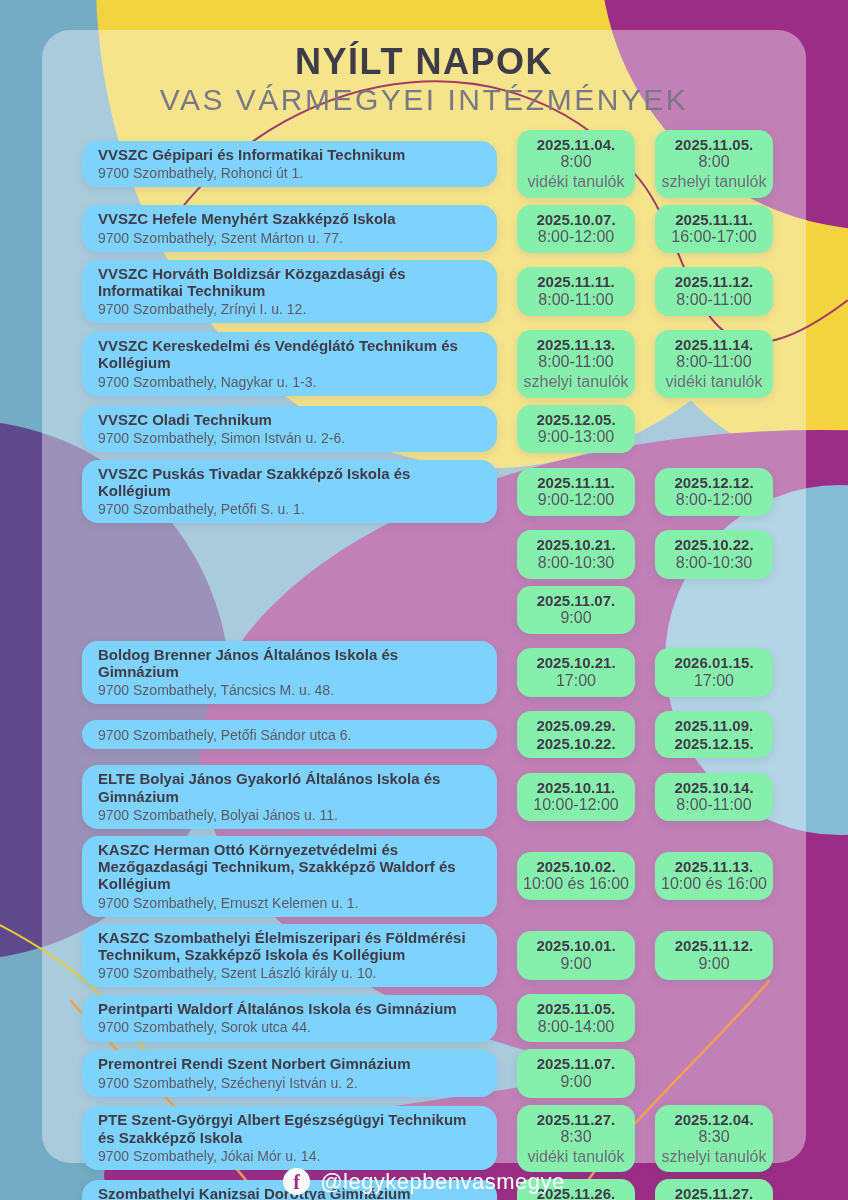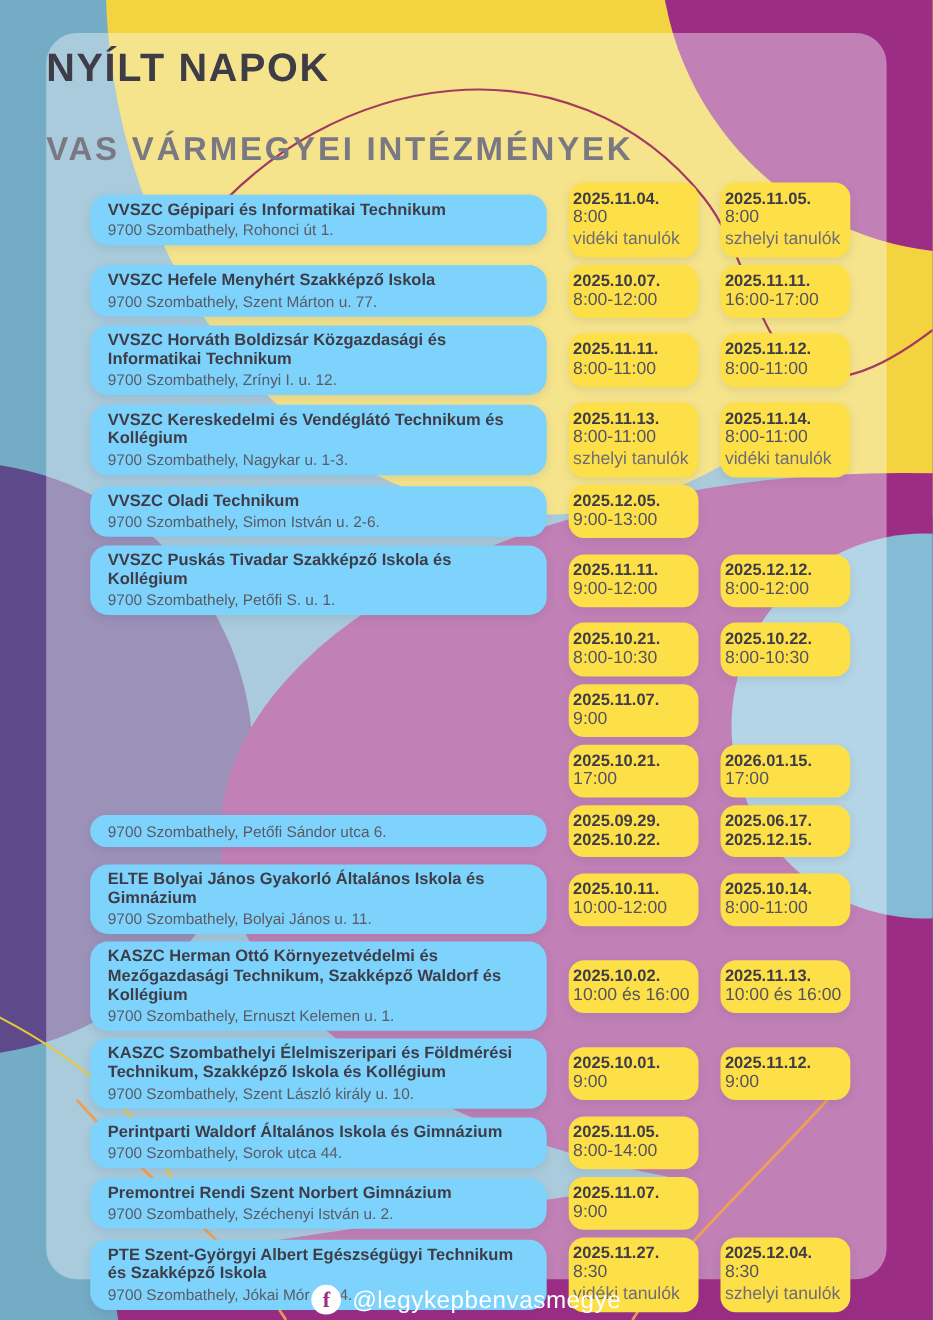--- a/index.html
+++ b/index.html
@@ -16,40 +16,39 @@
   .blob-magenta-mid{left:200px;top:430px;width:1240px;height:660px;border-radius:50%;background:#9C2D85;}
   .blob-blue-circle{left:665px;top:485px;width:350px;height:350px;border-radius:50%;background:#85BBD5;}
   .blob-magenta-bottom{left:100px;top:1150px;width:1100px;height:400px;background:#9C2D85;
     transform:rotate(-8.5deg);transform-origin:0 0;border-top-left-radius:30px;}
   .card-bg{
     position:absolute;left:42px;top:30px;width:764px;height:1133px;
     border-radius:28px;background:rgba(250,253,255,0.40);
   }
   .deco{position:absolute;left:0;top:0;pointer-events:none;}
   .content{position:absolute;left:42px;top:30px;width:764px;height:1133px;}
-  .header{text-align:left;padding-top:12px;}
+  .header{text-align:center;padding-top:12px;}
   .title{
     font-size:36px;line-height:40px;font-weight:800;letter-spacing:1.5px;
     color:#3E3C47;
   }
   .subtitle{
-    font-size:30px;line-height:36px;font-weight:700;letter-spacing:2.5px;
+    font-size:30px;line-height:36px;font-weight:400;letter-spacing:2.5px;
     color:#7A7883;
-    margin-top:36px;
   }
   .rows{display:flex;flex-direction:column;gap:7px;padding:12px 33px 0 40px;}
   .row{display:grid;grid-template-columns:1fr 118px 118px;column-gap:20px;align-items:center;}
   .school-box{
     grid-column:1;background:#7dd3fc;border-radius:16px;padding:5px 16px 6px;
     box-shadow:0 3px 8px rgba(60,70,110,0.12);
   }
   .school-name{font-size:15px;font-weight:700;color:#3E3C47;line-height:1.15;}
   .school-address{font-size:14px;color:#5B5A64;line-height:1.15;margin-top:2px;}
   .pill{
-    background:#fde047;border-radius:14px;padding:6px 4px;text-align:left;
+    background:#86efac;border-radius:14px;padding:6px 4px;text-align:center;
     box-shadow:0 3px 8px rgba(60,70,110,0.12);
   }
   .pill.c1{grid-column:2;}
   .pill.c2{grid-column:3;}
   .pill-date{font-size:15px;font-weight:700;color:#3E3C47;line-height:1.15;}
   .pill-time{font-size:16px;color:#55545E;line-height:1.18;}
   .pill-time.bold{font-size:15px;font-weight:700;color:#3E3C47;}
   .pill-note{font-size:16px;color:#6E6D77;line-height:1.15;margin-top:1px;}
   .footer{
     position:absolute;left:0;top:1163px;width:848px;height:37px;
@@ -195,20 +194,24 @@
   </div>
         </div>
         <div class="row">
   <div class="pill c1">
     <div class="pill-date">2025.11.07.</div>
     <div class="pill-time">9:00</div>
 
   </div>
         </div>
         <div class="row">
+    <div class="school-box">
+      <div class="school-name">Boldog Brenner János Általános Iskola és Gimnázium</div>
+      <div class="school-address">9700 Szombathely, Táncsics M. u. 48.</div>
+    </div>
   <div class="pill c1">
     <div class="pill-date">2025.10.21.</div>
     <div class="pill-time">17:00</div>
 
   </div>
           <div class="pill c2">
     <div class="pill-date">2026.01.15.</div>
     <div class="pill-time">17:00</div>
 
   </div>
@@ -216,21 +219,21 @@
         <div class="row">
     <div class="school-box">
       <div class="school-address">9700 Szombathely, Petőfi Sándor utca 6.</div>
     </div>
   <div class="pill c1">
     <div class="pill-date">2025.09.29.</div>
     <div class="pill-time bold">2025.10.22.</div>
 
   </div>
           <div class="pill c2">
-    <div class="pill-date">2025.06.17.</div>
+    <div class="pill-date">2025.11.09.</div>
     <div class="pill-time bold">2025.12.15.</div>
 
   </div>
         </div>
         <div class="row">
     <div class="school-box">
       <div class="school-name">ELTE Bolyai János Gyakorló Általános Iskola és Gimnázium</div>
       <div class="school-address">9700 Szombathely, Bolyai János u. 11.</div>
     </div>
   <div class="pill c1">

